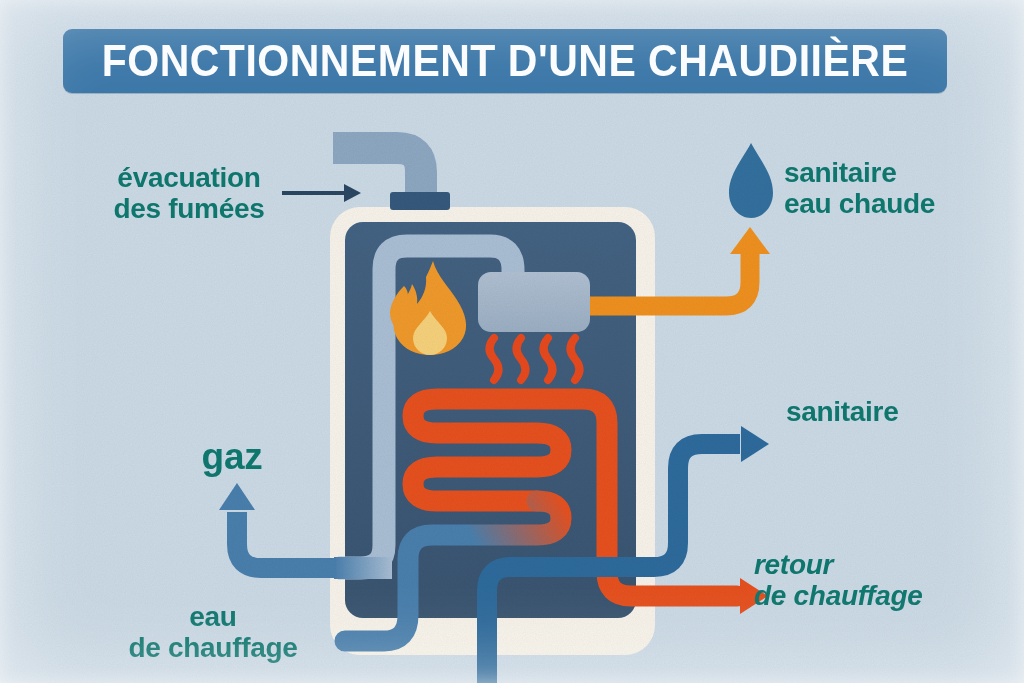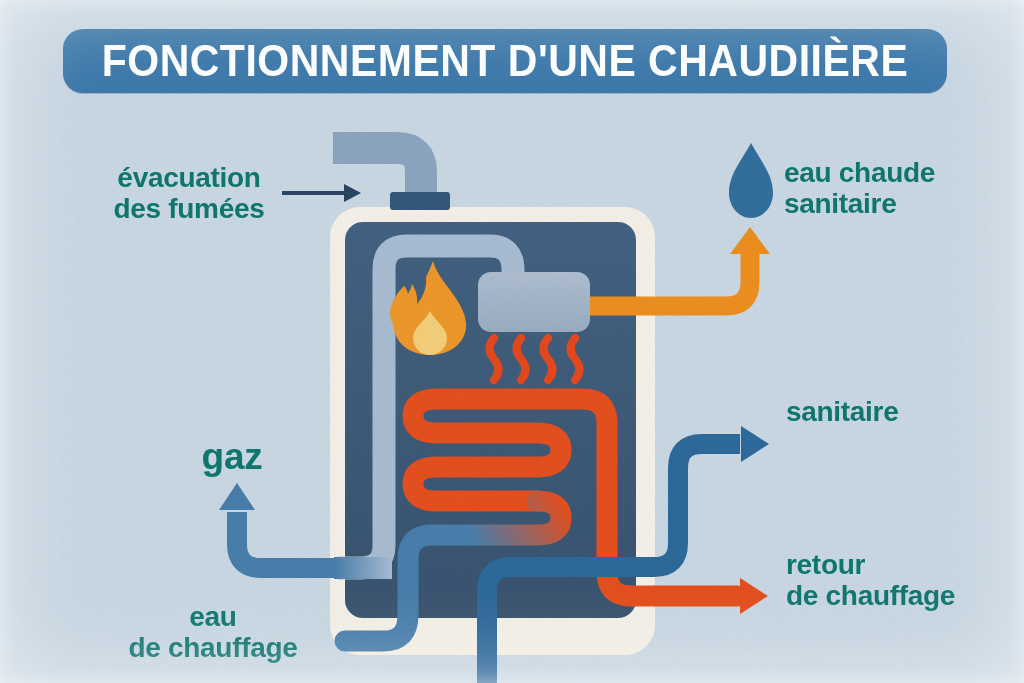--- a/index.html
+++ b/index.html
@@ -7,21 +7,21 @@
     position:relative;width:1024px;height:683px;overflow:hidden;
     background:#ccdbe7;
     font-family:"Liberation Sans","DejaVu Sans",sans-serif;
   }
   .stage::after{
     content:"";position:absolute;inset:0;pointer-events:none;
     box-shadow:inset 0 0 90px rgba(255,255,255,.55), inset 0 0 18px rgba(255,255,255,.45);
   }
   .banner{
     position:absolute;left:63px;top:29px;width:884px;height:64px;
-    background:#3b77a8;border-radius:20px;
+    background:#3b77a8;border-radius:9px;
     display:flex;align-items:center;justify-content:center;
     box-shadow:0 1px 0 rgba(30,60,90,.25);
   }
   .banner .title{
     color:#fbfcfd;font-weight:bold;font-size:41px;letter-spacing:.5px;
     white-space:nowrap;transform:scaleY(1.08);
   }
   .lbl{
     position:absolute;color:#0f766e;font-weight:bold;font-size:28px;line-height:31px;
     letter-spacing:-.3px;
@@ -145,33 +145,33 @@
   <div class="banner">
     <div class="title">FONCTIONNEMENT D'UNE CHAUDIIÈRE</div>
   </div>
 
   <div class="lbl center" style="left:100px;top:162px;width:178px;">
     <span>évacuation</span>
     <span>des fumées</span>
   </div>
 
   <div class="lbl" style="left:784px;top:157px;">
+    <span>sanitaire</span>
     <span>eau chaude</span>
-    <span>sanitaire</span>
   </div>
 
   <div class="lbl center" style="left:199px;top:441px;width:66px;font-size:37px;">
     <span>gaz</span>
   </div>
 
   <div class="lbl" style="left:786px;top:396px;">
     <span>sanitaire</span>
   </div>
 
-  <div class="lbl" style="left:786px;top:549px;">
+  <div class="lbl" style="left:754px;top:549px;font-style:italic;">
     <span>retour</span>
     <span>de chauffage</span>
   </div>
 
   <div class="lbl right" style="left:95px;top:601px;width:236px;">
     <span>eau</span>
     <span>de chauffage</span>
   </div>
 
 </div>

